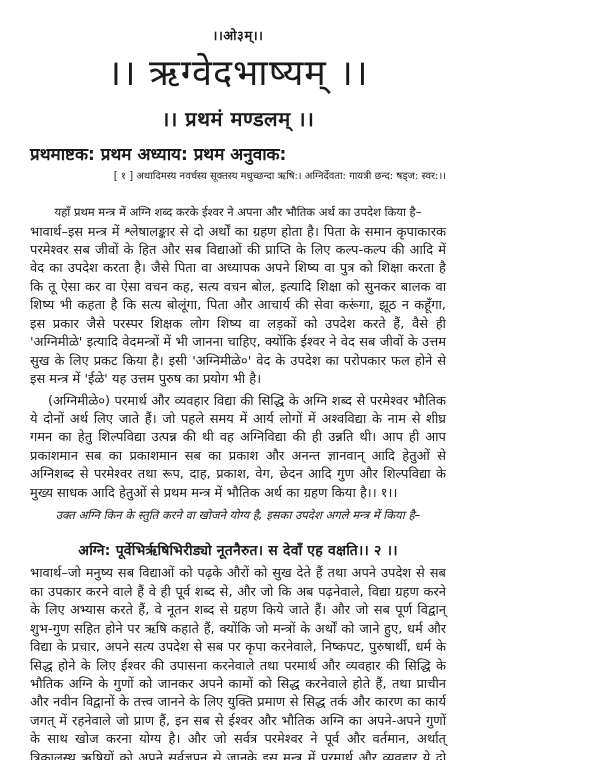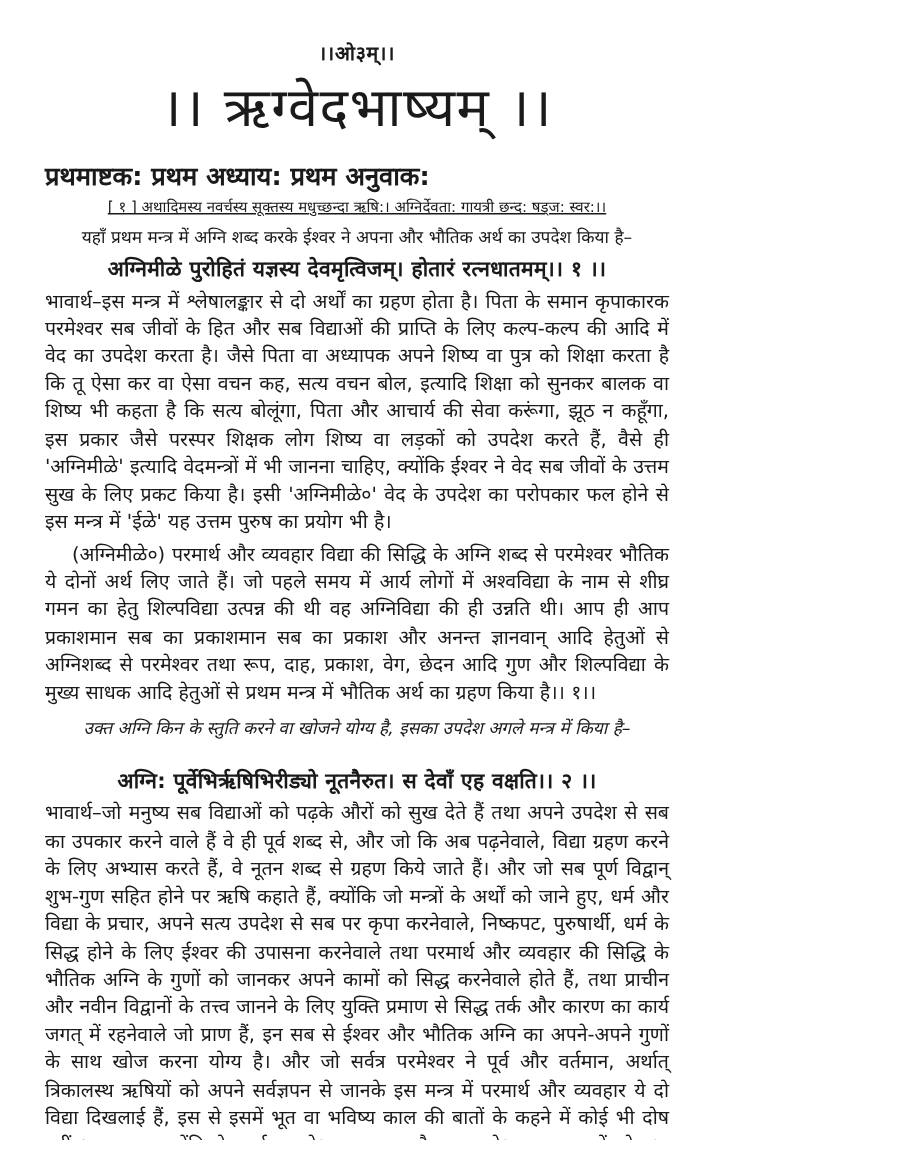--- a/index.html
+++ b/index.html
@@ -43,25 +43,24 @@
     margin: 10px 0 8px 0;
     letter-spacing: 0.5px;
   }
   .sectionline {
     text-align: left;
     font-size: 17px;
     font-weight: bold;
     margin: 10px 0 4px 0;
   }
   .metaline {
-    text-align: center;
+    text-align: right;
     font-size: 10px;
     line-height: 1.35;
-    margin: 2px 0 4px 0;
-    text-decoration: underline;
+    margin: 2px 0 21px 0;
   }
   .introline {
     text-align: center;
     font-size: 11.5px;
     margin: 4px 0 4px 0;
   }
   .mantra {
     text-align: center;
     font-size: 14px;
     font-weight: bold;
@@ -93,28 +92,28 @@
 </style>
 </head>
 <body>
 
 <div class="page clip">
 
   <div class="om">।।ओ३म्।।</div>
 
   <h1 class="maintitle">।। ऋग्वेदभाष्यम् ।।</h1>
 
+  <h2 class="subtitle">।। प्रथमं मण्डलम् ।।</h2>
 
   <div class="sectionline">प्रथमाष्टक: प्रथम अध्याय: प्रथम अनुवाक:</div>
 
   <div class="metaline">[ १ ] अथादिमस्य नवर्चस्य सूक्तस्य मधुच्छन्दा ऋषि:। अग्निर्देवता: गायत्री छन्द: षड्ज: स्वर:।।</div>
 
   <div class="introline">यहाँ प्रथम मन्त्र में अग्नि शब्द करके ईश्वर ने अपना और भौतिक अर्थ का उपदेश किया है–</div>
 
-  <div class="mantra">अग्निमीळे पुरोहितं यज्ञस्य देवमृत्विजम्। होतारं रत्नधातमम्।। १ ।।</div>
 
   <p class="para">भावार्थ–इस मन्त्र में श्लेषालङ्कार से दो अर्थों का ग्रहण होता है। पिता के समान कृपाकारक परमेश्वर सब जीवों के हित और सब विद्याओं की प्राप्ति के लिए कल्प-कल्प की आदि में वेद का उपदेश करता है। जैसे पिता वा अध्यापक अपने शिष्य वा पुत्र को शिक्षा करता है कि तू ऐसा कर वा ऐसा वचन कह, सत्य वचन बोल, इत्यादि शिक्षा को सुनकर बालक वा शिष्य भी कहता है कि सत्य बोलूंगा, पिता और आचार्य की सेवा करूंगा, झूठ न कहूँगा, इस प्रकार जैसे परस्पर शिक्षक लोग शिष्य वा लड़कों को उपदेश करते हैं, वैसे ही 'अग्निमीळे' इत्यादि वेदमन्त्रों में भी जानना चाहिए, क्योंकि ईश्वर ने वेद सब जीवों के उत्तम सुख के लिए प्रकट किया है। इसी 'अग्निमीळे०' वेद के उपदेश का परोपकार फल होने से इस मन्त्र में 'ईळे' यह उत्तम पुरुष का प्रयोग भी है।</p>
 
   <p class="para indent italic">(अग्निमीळे०) परमार्थ और व्यवहार विद्या की सिद्धि के अग्नि शब्द से परमेश्वर भौतिक ये दोनों अर्थ लिए जाते हैं। जो पहले समय में आर्य लोगों में अश्वविद्या के नाम से शीघ्र गमन का हेतु शिल्पविद्या उत्पन्न की थी वह अग्निविद्या की ही उन्नति थी। आप ही आप प्रकाशमान सब का प्रकाशमान सब का प्रकाश और अनन्त ज्ञानवान् आदि हेतुओं से अग्निशब्द से परमेश्वर तथा रूप, दाह, प्रकाश, वेग, छेदन आदि गुण और शिल्पविद्या के मुख्य साधक आदि हेतुओं से प्रथम मन्त्र में भौतिक अर्थ का ग्रहण किया है।। १।।</p>
 
   <div class="bridge">उक्त अग्नि किन के स्तुति करने वा खोजने योग्य है, इसका उपदेश अगले मन्त्र में किया है–</div>
 
   <div class="mantra">अग्नि: पूर्वेभिर्ऋषिभिरीड्यो नूतनैरुत। स देवाँ एह वक्षति।। २ ।।</div>
 
   <p class="para">भावार्थ–जो मनुष्य सब विद्याओं को पढ़के औरों को सुख देते हैं तथा अपने उपदेश से सब का उपकार करने वाले हैं वे ही पूर्व शब्द से, और जो कि अब पढ़नेवाले, विद्या ग्रहण करने के लिए अभ्यास करते हैं, वे नूतन शब्द से ग्रहण किये जाते हैं। और जो सब पूर्ण विद्वान् शुभ-गुण सहित होने पर ऋषि कहाते हैं, क्योंकि जो मन्त्रों के अर्थों को जाने हुए, धर्म और विद्या के प्रचार, अपने सत्य उपदेश से सब पर कृपा करनेवाले, निष्कपट, पुरुषार्थी, धर्म के सिद्ध होने के लिए ईश्वर की उपासना करनेवाले तथा परमार्थ और व्यवहार की सिद्धि के भौतिक अग्नि के गुणों को जानकर अपने कामों को सिद्ध करनेवाले होते हैं, तथा प्राचीन और नवीन विद्वानों के तत्त्व जानने के लिए युक्ति प्रमाण से सिद्ध तर्क और कारण का कार्य जगत् में रहनेवाले जो प्राण हैं, इन सब से ईश्वर और भौतिक अग्नि का अपने-अपने गुणों के साथ खोज करना योग्य है। और जो सर्वत्र परमेश्वर ने पूर्व और वर्तमान, अर्थात् त्रिकालस्थ ऋषियों को अपने सर्वज्ञपन से जानके इस मन्त्र में परमार्थ और व्यवहार ये दो विद्या दिखलाई हैं, इस से इसमें भूत वा भविष्य काल की बातों के कहने में कोई भी दोष नहीं आ सकता, क्योंकि वेद सर्वज्ञ परमेश्वर का वचन है। वह परमेश्वर उत्तम गुणों को तथा भौतिक अग्नि व्यवहार कार्यों में संयुक्त किया हुआ उत्तम-उत्तम भोग के पदार्थों का</p>

